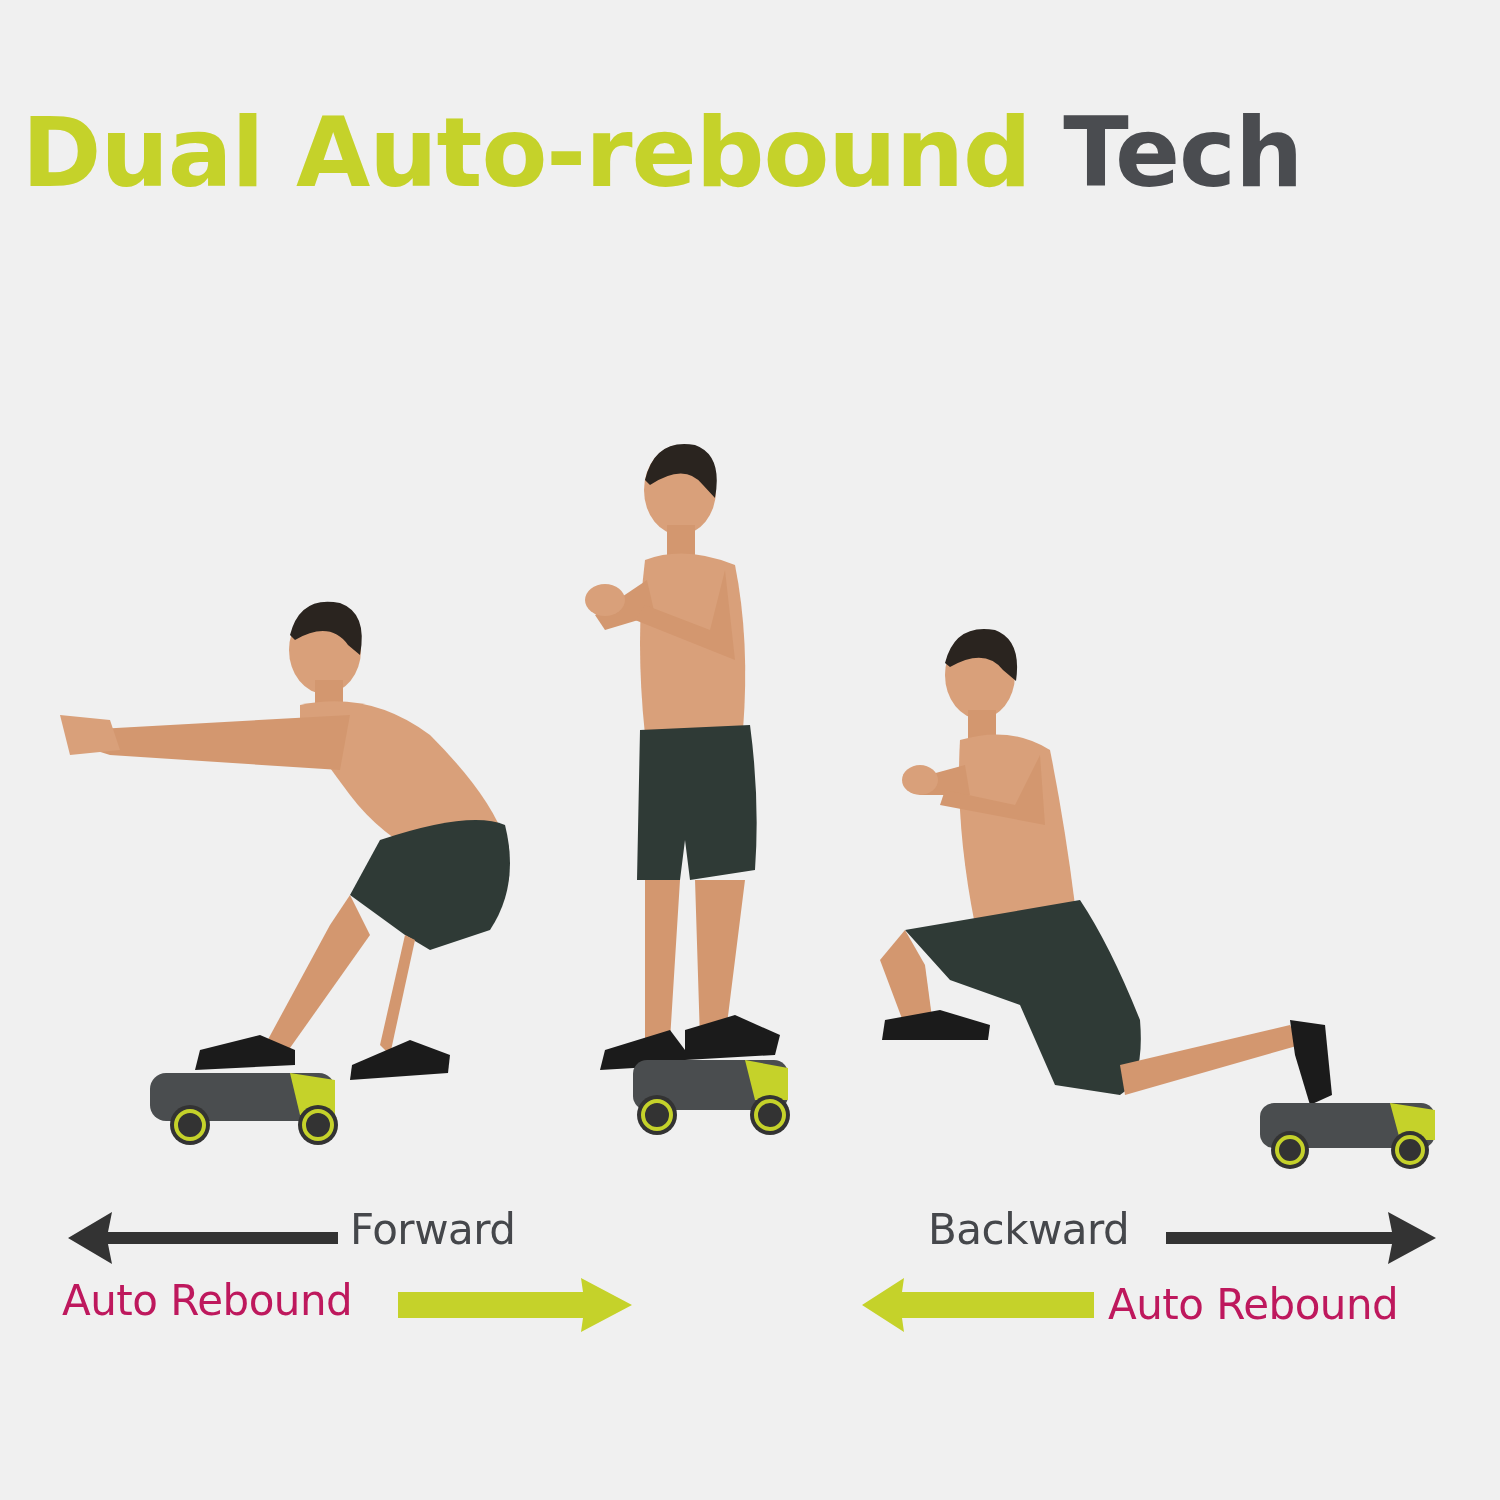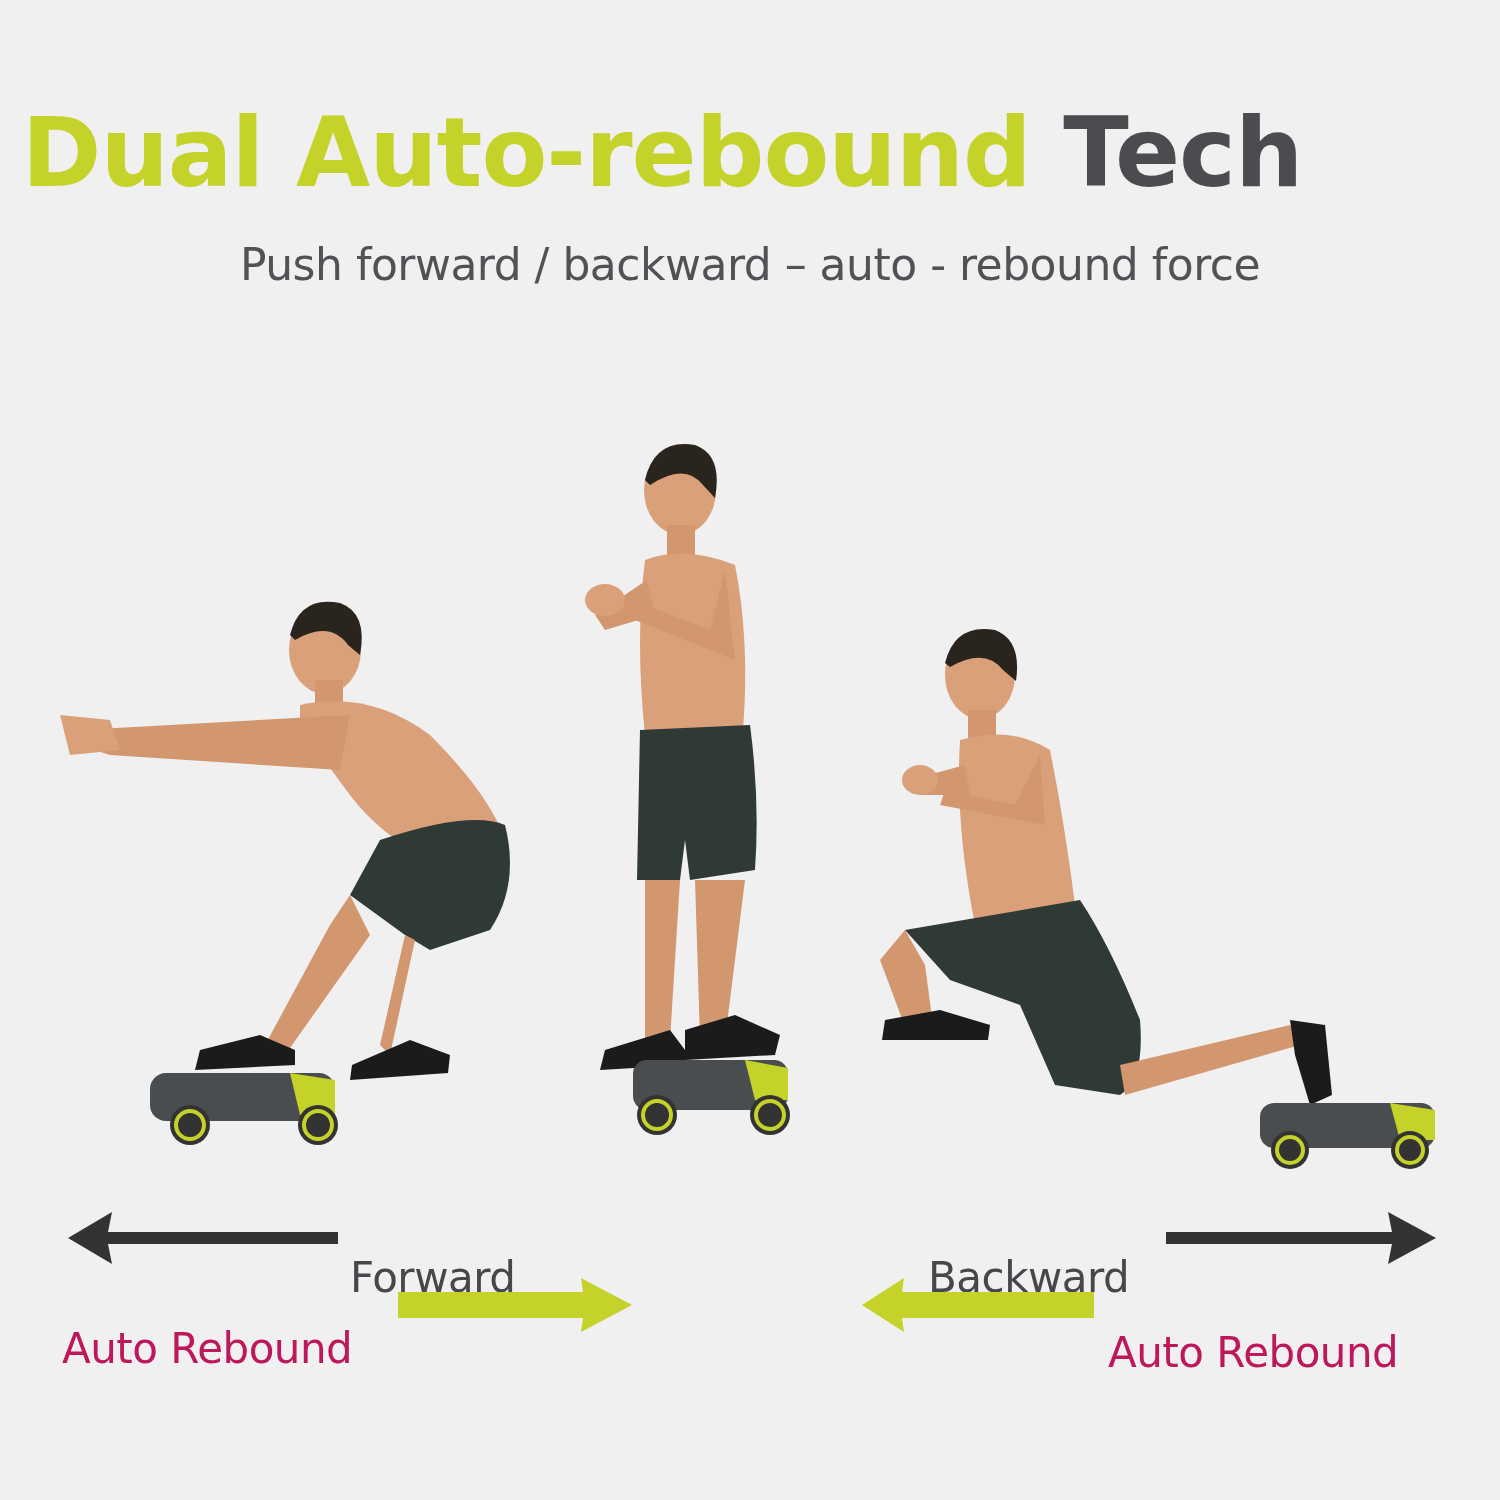--- a/index.html
+++ b/index.html
@@ -18,36 +18,35 @@
     .headline .dark { color: #4a4c50; }
     .subtitle {
       position: absolute; left: 0; top: 232px; width: 1500px;
       text-align: center; color: #505256; font-size: 44px; line-height: 66px;
       font-family: "DejaVu Sans", sans-serif; font-weight: 400;
       letter-spacing: -0.5px;
     }
     .figure { position: absolute; }
     .stage-label {
       position: absolute; font-size: 42px; font-weight: 400;
-      white-space: nowrap; letter-spacing: -0.5px; margin-top: 48px;
+      white-space: nowrap; letter-spacing: -0.5px;
     }
     .dark-text { color: #45474b; }
     .lime-text { color: #be185d; }
     .arrow { position: absolute; }
   </style>
 </head>
 <body>
 
 <div class="headline">
   <span class="accent">Dual Auto-rebound</span>
   <span class="dark">Tech</span>
 </div>
 
 <div class="subtitle">
-  <div>Push forward / backward – auto - rebound force</div>
 </div>
 
 <svg class="figure" style="left:50px;top:595px;" width="500" height="580" viewBox="0 0 500 580">
 
   <ellipse cx="275" cy="55" rx="36" ry="44" fill="#d9a07a"></ellipse>
   <path d="M240 40 Q250 0 290 8 Q318 18 310 60 L298 50 Q280 25 245 45 Z" fill="#2a241f"></path>
 
   <rect x="265" y="85" width="28" height="30" fill="#d3976f"></rect>
 
   <path d="M250 110 Q320 95 380 140 Q440 200 455 245 L380 265 Q330 240 300 200 Q270 160 250 130 Z" fill="#d9a07a"></path>

